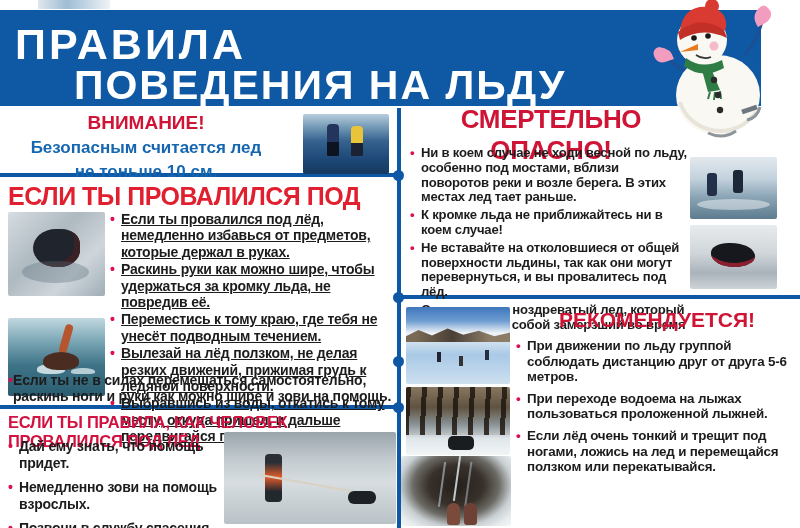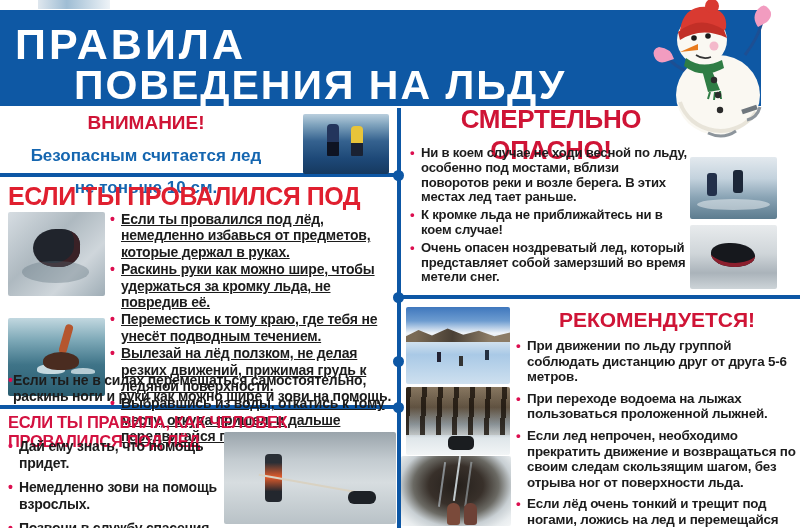--- a/index.html
+++ b/index.html
@@ -19,21 +19,21 @@
 
   
   .red-h{color:#d81638;}
   ul.blt{list-style:none;margin:0;padding:0;}
   ul.blt li{position:relative;padding-left:11px;letter-spacing:-0.2px;}
   ul.blt li::before{content:"•";position:absolute;left:0;top:0;color:#dc0e4f;}
 
   
   .att-box{position:absolute;left:0;top:112px;width:292px;text-align:center;}
   .att-title{font-size:19px;color:#cf1436;margin:0 0 2px 0;}
-  .att-line{font-size:17px;color:#1566b0;line-height:20px;margin:12px;}
+  .att-line{font-size:17px;color:#1566b0;line-height:20px;margin:4px;}
 
   
   .s2-header{position:absolute;left:8px;top:182px;width:392px;font-size:25px;color:#e01f2f;letter-spacing:-0.5px;}
   .s2-bullets{position:absolute;left:110px;top:211px;width:289px;font-size:14px;line-height:16.4px;}
   .s2-bullets li{margin-bottom:1px;text-decoration:underline;}
   .s2-full{position:absolute;left:8px;top:372px;width:391px;font-size:14px;line-height:16.4px;}
   .s2-full ul.blt li{padding-left:5px;}
 
   
   .s3-header{position:absolute;left:8px;top:413px;width:392px;font-size:16.5px;color:#d31140;letter-spacing:-0.3px;}
@@ -192,29 +192,29 @@
     <li><span>Позвони в службу спасения по телефону </span></li>
   </ul>
   <div class="photo" id="ph-rescue">
       <div class="rope"></div>
     </div>
 
   <div class="d-header">СМЕРТЕЛЬНО ОПАСНО!</div>
   <ul class="blt d-bullets">
     <li>Ни в коем случае не ходи весной по льду, особенно под мостами, вблизи поворотов реки и возле берега. В этих местах лед тает раньше.</li>
     <li>К кромке льда не приближайтесь ни в коем случае!</li>
+    <li>Не вставайте на отколовшиеся от общей поверхности льдины, так как они могут перевернуться, и вы провалитесь под лёд.</li>
     <li>Очень опасен ноздреватый лед, который представляет собой замерзший во время метели снег.</li>
   </ul>
   <div class="photo" id="ph-shore"></div>
   <div class="photo" id="ph-crawl"></div>
 
   <div class="photo" id="ph-mountain"></div>
   <div class="photo" id="ph-forest"></div>
   <div class="photo" id="ph-feet"></div>
   <div class="r-header">РЕКОМЕНДУЕТСЯ!</div>
   <ul class="blt r-bullets">
     <li>При движении по льду группой соблюдать дистанцию друг от друга 5-6 метров.</li>
     <li>При переходе водоема на лыжах пользоваться проложенной лыжней.</li>
-    <li>Если лед непрочен, необходимо прекратить движение и возвращаться по своим следам скользящим шагом, без отрыва ног от поверхности льда.</li>
     <li>Если лёд очень тонкий и трещит под ногами, ложись на лед и перемещайся ползком или перекатывайся.</li>
   </ul>
 
 </div>
 
 </body></html>

